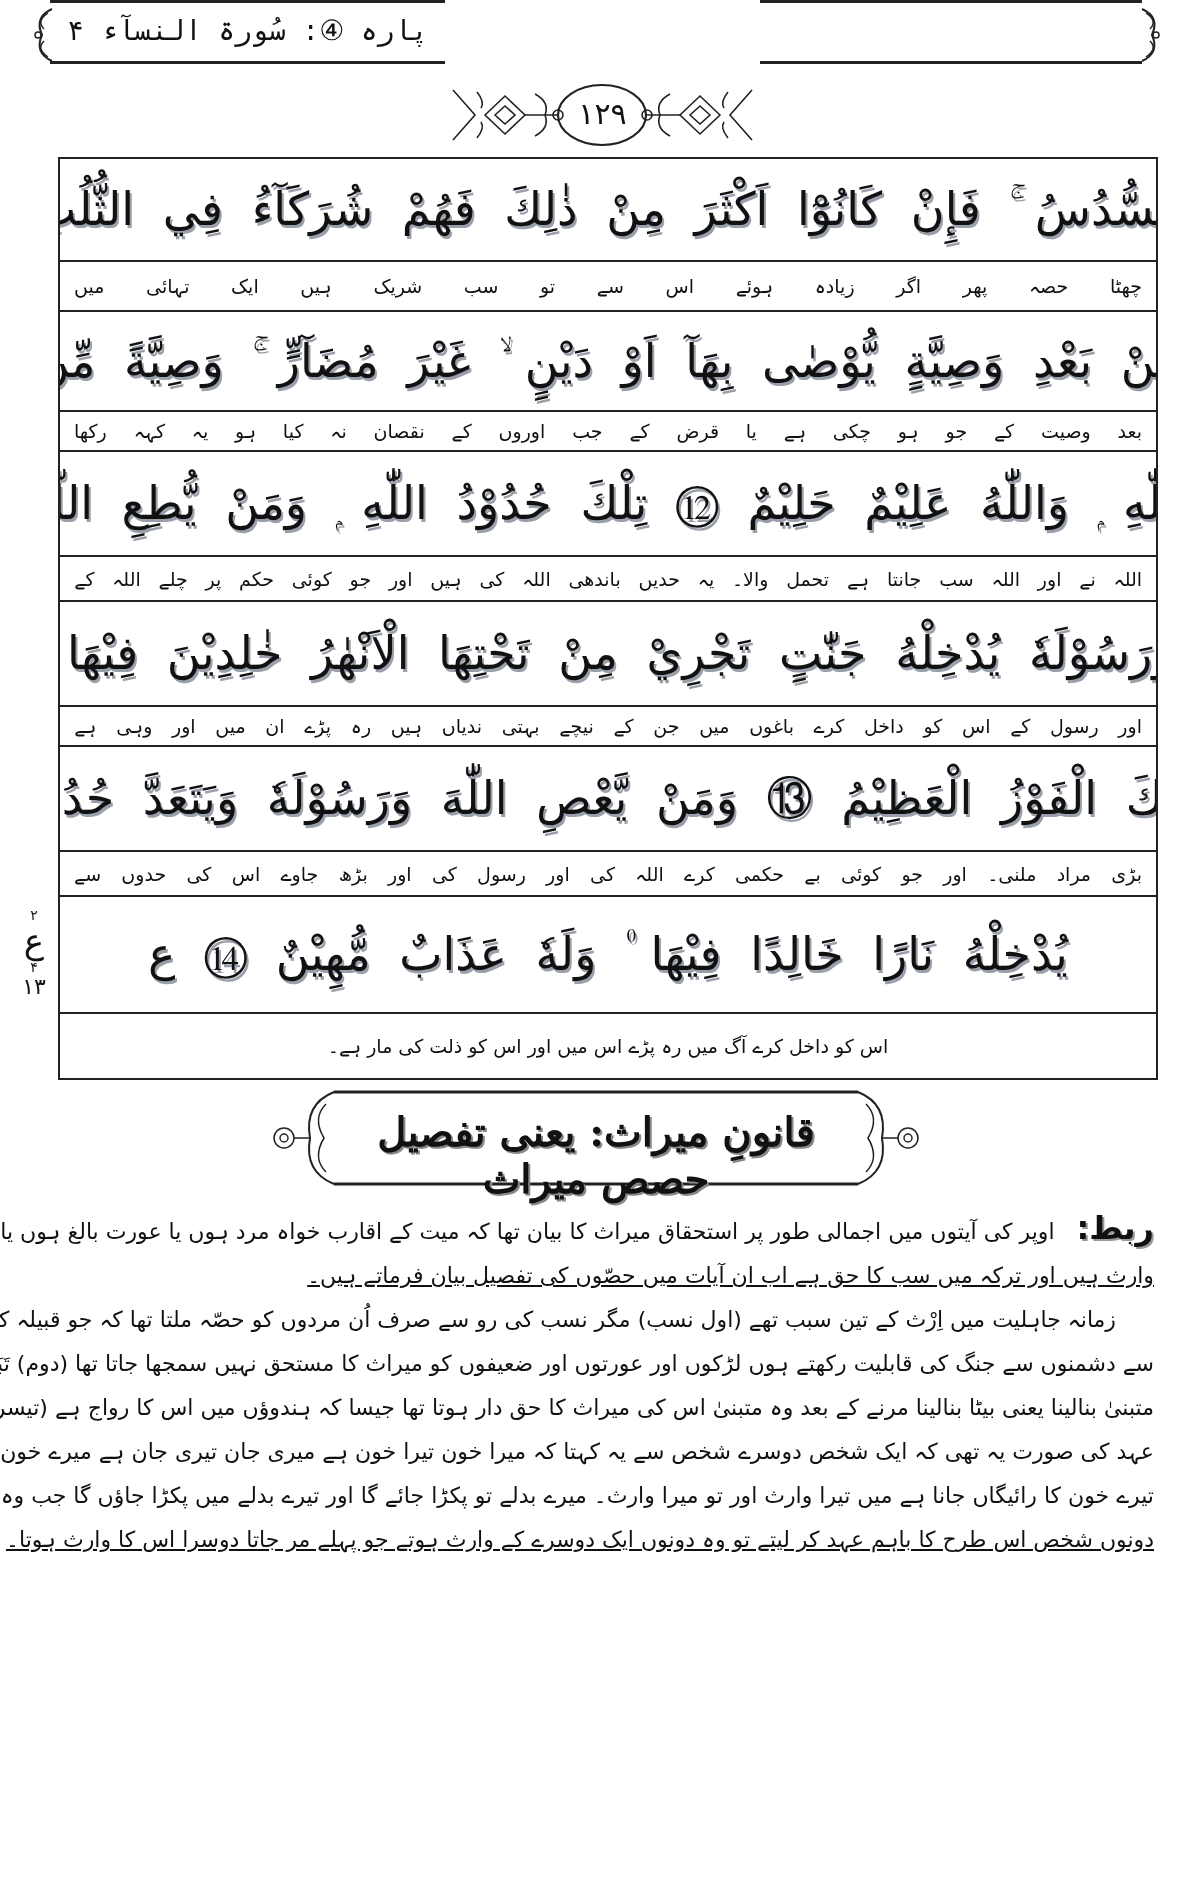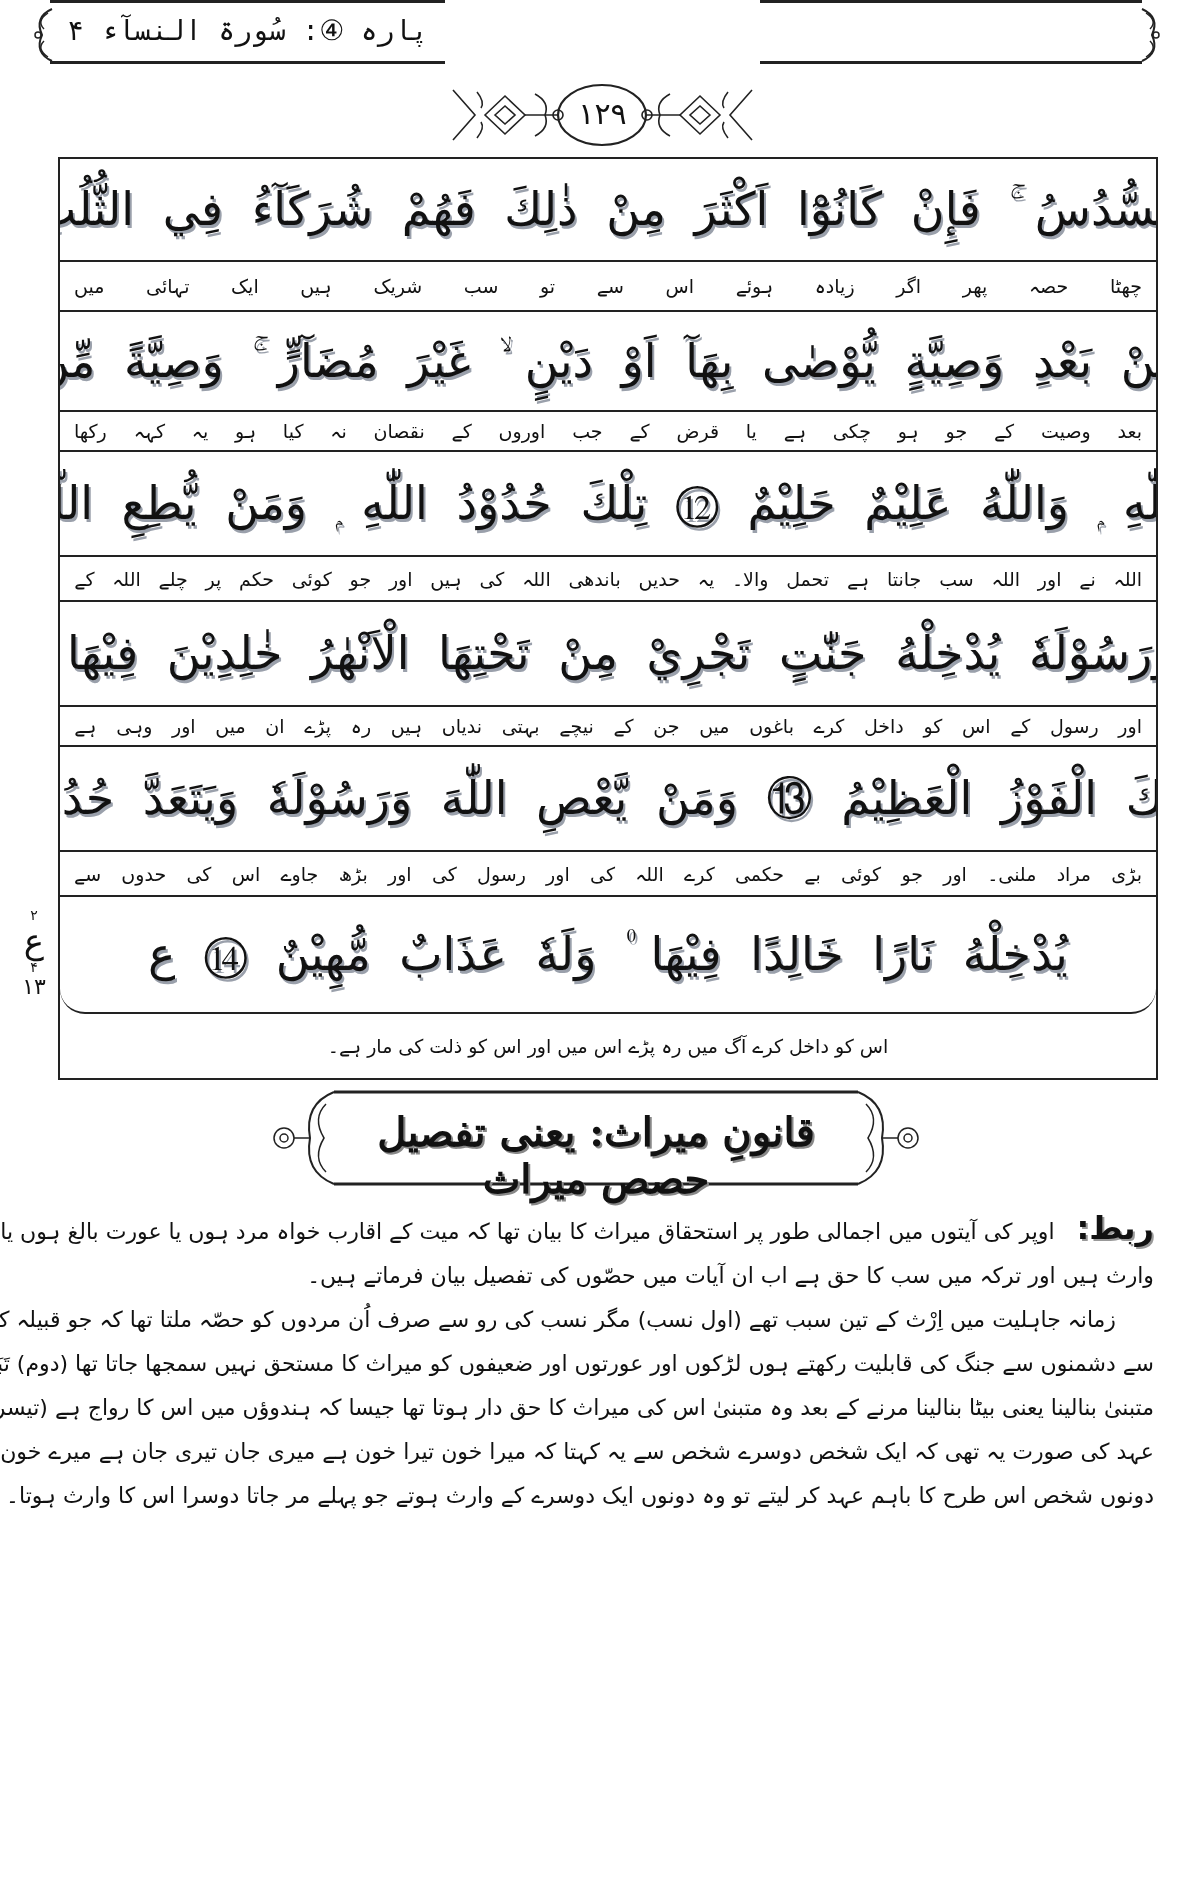--- a/index.html
+++ b/index.html
@@ -20,39 +20,39 @@
   .pageno { position:absolute; left:0; right:0; top:14px; text-align:center; font-size:30px; font-weight:normal;
             font-family:"DejaVu Sans", sans-serif; }
 
   
   .vbox { position:absolute; left:58px; top:157px; width:1100px; border:2px solid #222; box-sizing:border-box; }
   .vrow { border-bottom:2px solid #222; box-sizing:border-box; direction:rtl; display:flex; align-items:center;
           justify-content:space-between; padding:0 14px; overflow:hidden; }
   .vrow:last-child { border-bottom:none; }
   .ar { font-family:"DejaVu Serif", serif; font-size:46px; text-shadow:2px 3px 0 #9aa0ab; white-space:nowrap;
         justify-content:center; word-spacing:14px; }
-  .ar.c { justify-content:center;border-radius:25px; }
+  .ar.c { justify-content:center; }
   .ur { font-family:"DejaVu Sans", sans-serif; font-size:19px; white-space:nowrap; }
   .ur .w { display:inline-block; }
   .ur.c { justify-content:center; }
 
   .margin-note { position:absolute; left:14px; top:908px; width:40px; text-align:center;
                  font-family:"DejaVu Serif", serif; font-size:22px; line-height:26px; }
 
   
   .cartouche { position:absolute; left:264px; top:1084px; width:664px; height:108px;text-decoration:underline; }
   .cartouche svg { position:absolute; left:0; top:0; width:664px; height:108px; }
   .cartouche-title { position:absolute; left:70px; right:70px; top:24px; text-align:center; direction:rtl;
                      font-family:"DejaVu Serif", serif; font-size:40px; font-weight:bold; text-shadow:2px 2px 0 #888; }
 
   
   .body-text { position:absolute; left:48px; top:1206px; width:1106px; direction:rtl;
                font-family:"DejaVu Sans", sans-serif; font-size:22px; line-height:44px; color:#111; }
   .body-line { white-space:nowrap; text-align-last:justify; text-align:justify; }
-  .body-line.last { text-align-last:right; }
+  .body-line.last { text-align-last:right;text-decoration:underline; }
   .body-line.indent { padding-right:38px; }
   .rabt-label { font-size:32px; font-weight:bold; text-shadow:2px 2px 0 #999; padding-left:22px; }
 </style>
 </head>
 <body>
 
 <div class="hdr hdr-panel hdr-left">
   <div class="hdr-cap" style="left:-22px">
     <svg viewBox="0 0 28 56">
         <path d="M24 2 Q6 10 14 28 Q6 46 24 54" fill="none" stroke="#222" stroke-width="2"></path>
@@ -252,14 +252,15 @@
   <div class="cartouche-title">قانونِ میراث: یعنی تفصیل حصص میراث</div>
 </div>
 
 <div class="body-text">
   <div class="body-line"><span class="rabt-label">ربط:</span><span>اوپر کی آیتوں میں اجمالی طور پر استحقاق میراث کا بیان تھا کہ میت کے اقارب خواہ مرد ہوں یا عورت بالغ ہوں یا نابالغ سب</span></div>
   <div class="body-line last">وارث ہیں اور ترکہ میں سب کا حق ہے اب ان آیات میں حصّوں کی تفصیل بیان فرماتے ہیں۔</div>
   <div class="body-line indent">زمانہ جاہلیت میں اِرْث کے تین سبب تھے (اول نسب) مگر نسب کی رو سے صرف اُن مردوں کو حصّہ ملتا تھا کہ جو قبیلہ کی طرف</div>
   <div class="body-line">سے دشمنوں سے جنگ کی قابلیت رکھتے ہوں لڑکوں اور عورتوں اور ضعیفوں کو میراث کا مستحق نہیں سمجھا جاتا تھا (دوم) تَبَنّی یعنی کسی کو اپنا</div>
   <div class="body-line">متبنیٰ بنالینا یعنی بیٹا بنالینا مرنے کے بعد وہ متبنیٰ اس کی میراث کا حق دار ہوتا تھا جیسا کہ ہندوؤں میں اس کا رواج ہے (تیسرا) عہد و حلف۔</div>
   <div class="body-line">عہد کی صورت یہ تھی کہ ایک شخص دوسرے شخص سے یہ کہتا کہ میرا خون تیرا خون ہے میری جان تیری جان ہے میرے خون کا رائیگاں جانا</div>
+  <div class="body-line">تیرے خون کا رائیگاں جانا ہے میں تیرا وارث اور تو میرا وارث۔ میرے بدلے تو پکڑا جائے گا اور تیرے بدلے میں پکڑا جاؤں گا جب وہ</div>
   <div class="body-line last">دونوں شخص اس طرح کا باہم عہد کر لیتے تو وہ دونوں ایک دوسرے کے وارث ہوتے جو پہلے مر جاتا دوسرا اس کا وارث ہوتا۔</div>
 </div>
 
 </body></html>

